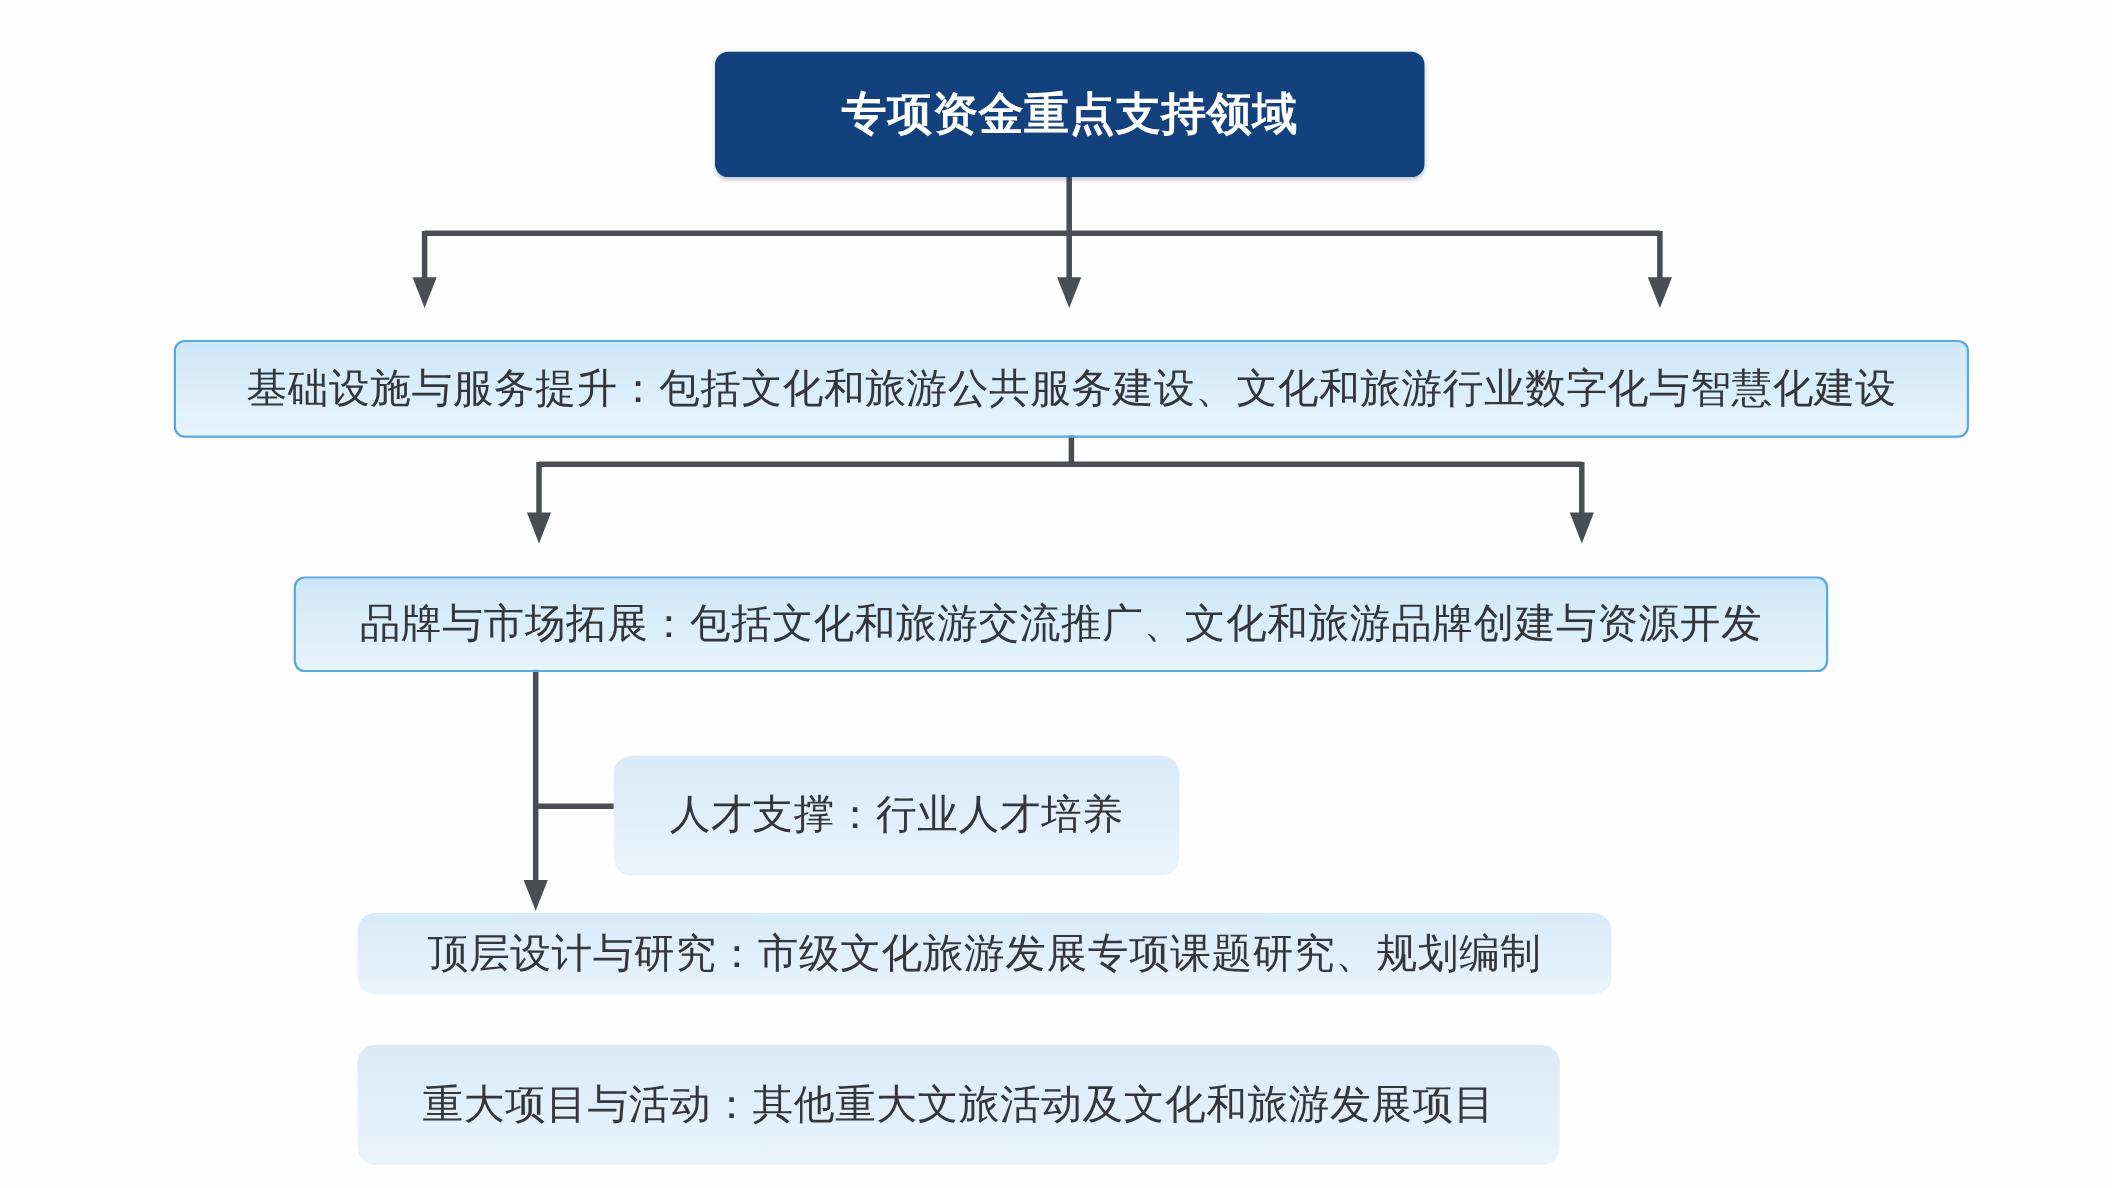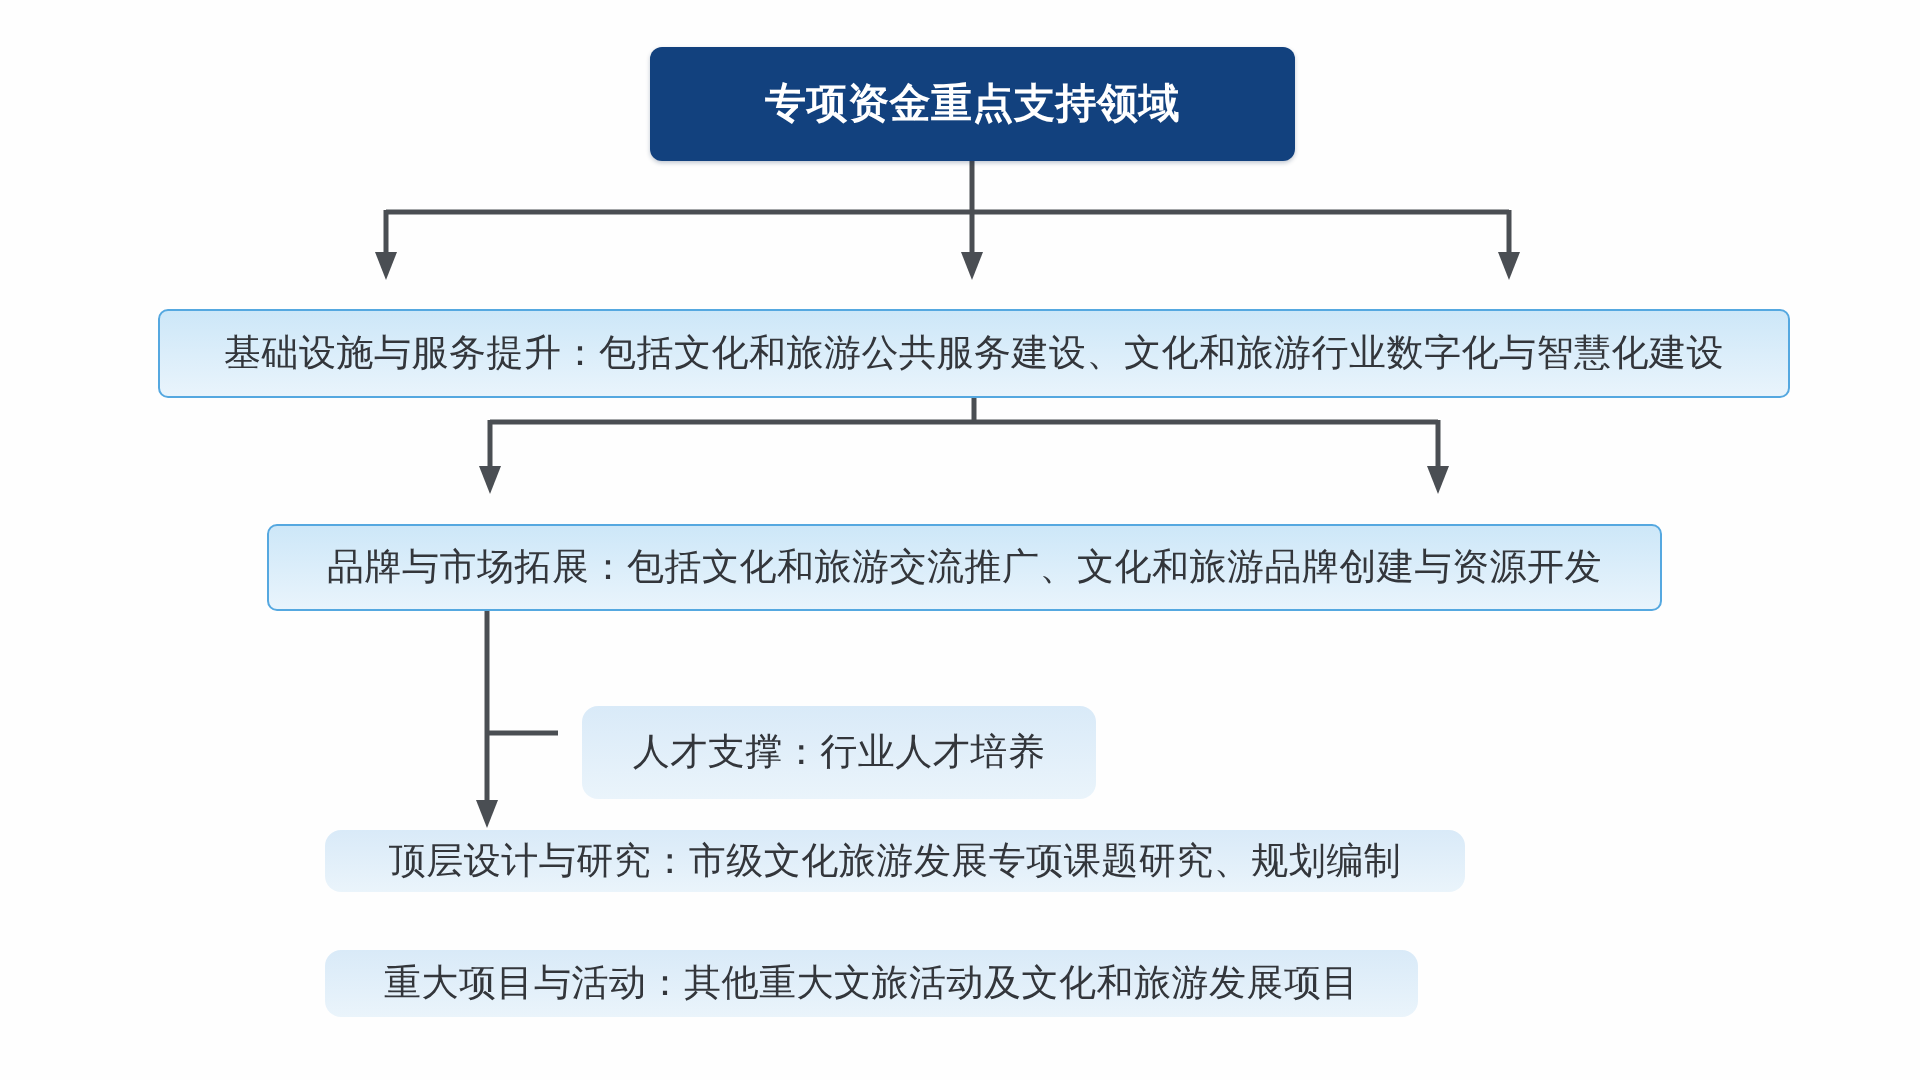--- a/index.html
+++ b/index.html
@@ -96,19 +96,19 @@
     <path class="c-line" d="M487 733 L558 733"></path>
     <path class="c-arrow" d="M476 800 L498 800 L487 828 Z"></path>
   </svg>
 
   <div class="node root" style="left:650px; top:47px; width:645px; height:114px;">专项资金重点支持领域</div>
 
   <div class="node bordered" style="left:158px; top:279px; width:1632px; height:89px;">基础设施与服务提升：包括文化和旅游公共服务建设、文化和旅游行业数字化与智慧化建设</div>
 
   <div class="node bordered" style="left:267px; top:494px; width:1395px; height:87px;">品牌与市场拓展：包括文化和旅游交流推广、文化和旅游品牌创建与资源开发</div>
 
-  <div class="node plain" style="left:582px; top:687px; width:514px; height:93px;margin-top:19px;">人才支撑：行业人才培养</div>
+  <div class="node plain" style="left:558px; top:687px; width:514px; height:109px;">人才支撑：行业人才培养</div>
 
-  <div class="node plain" style="left:325px; top:830px; width:1140px; height:62px;">顶层设计与研究：市级文化旅游发展专项课题研究、规划编制</div>
+  <div class="node plain" style="left:325px; top:830px; width:1140px; height:74px;">顶层设计与研究：市级文化旅游发展专项课题研究、规划编制</div>
 
-  <div class="node plain" style="left:325px; top:950px; width:1093px; height:67px;">重大项目与活动：其他重大文旅活动及文化和旅游发展项目</div>
+  <div class="node plain" style="left:325px; top:950px; width:1093px; height:109px;">重大项目与活动：其他重大文旅活动及文化和旅游发展项目</div>
 
 </div>
 
 </body></html>

